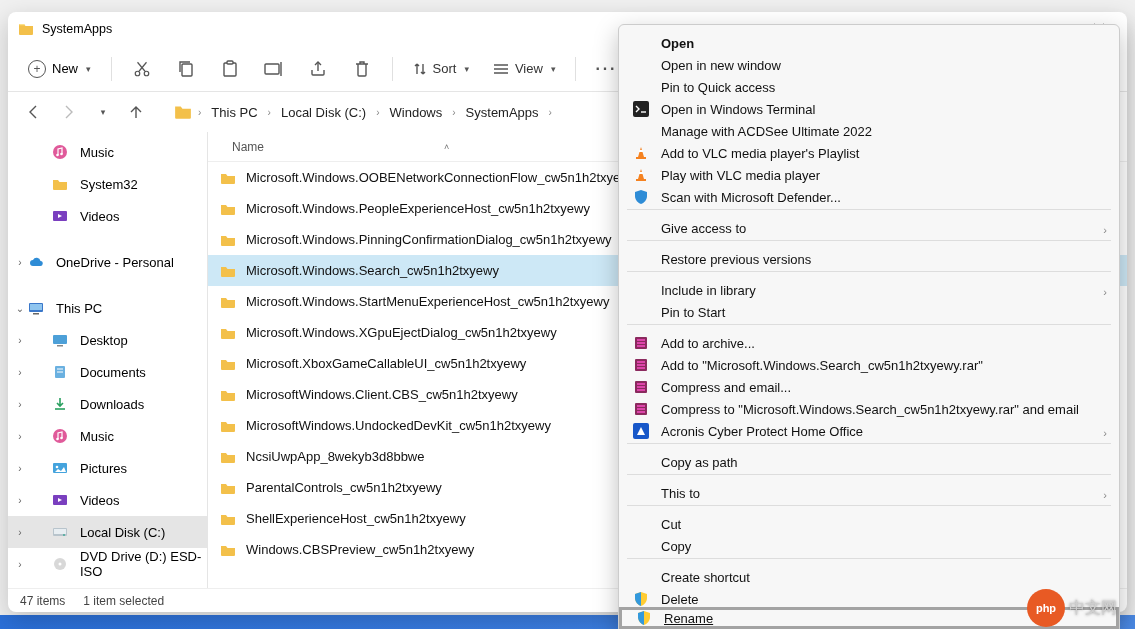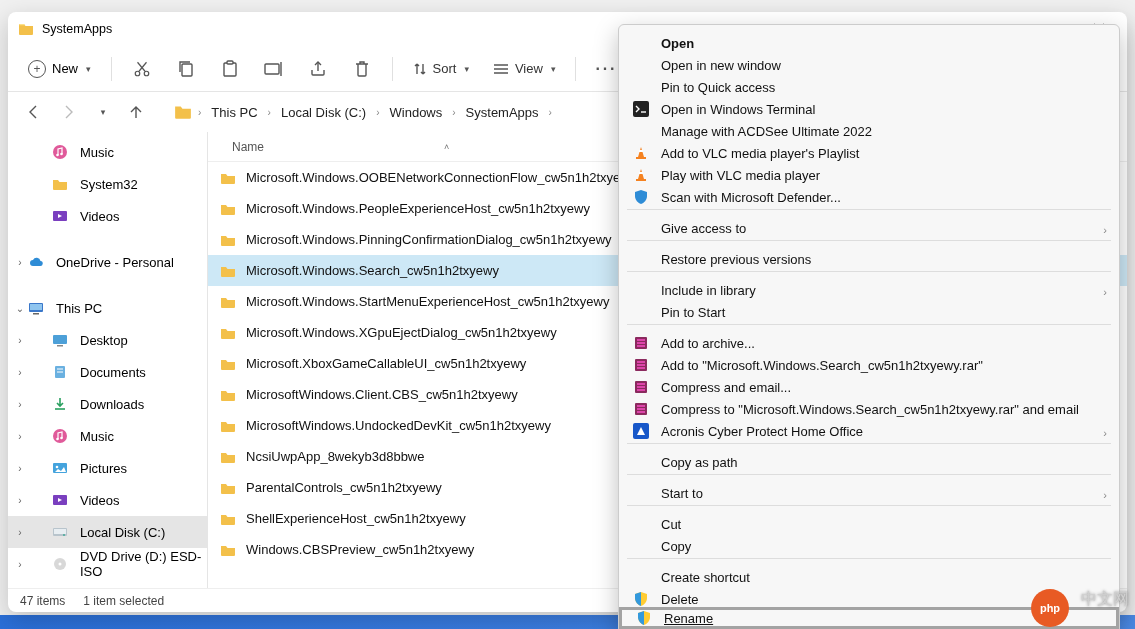--- a/index.html
+++ b/index.html
@@ -55,21 +55,21 @@
     
     .contextmenu { position:absolute; left:618px; top:24px; width:502px; background:#f7f7f7; border:1px solid #ccc; border-radius:6px; box-shadow:0 8px 24px rgba(0,0,0,0.25); padding:4px 0; font-size:13px; z-index:100; }
     .cm-item { display:flex;align-items:flex-end;height:22px;padding:0 14px 0 42px;position:relative;color:#111;gap:8px; }
     .cm-item.bold { font-weight:600; }
     .cm-item .arrow { position:absolute;right:12px;color:#888;font-size:11px; }
     .cm-item .ico { position:absolute;left:14px;width:16px;height:16px;display:flex;align-items:center;justify-content:center; }
     .cm-sep { height:1px;background:#ddd;margin:4px 8px; }
     .redbox { border:3px solid #a3a3a3;text-decoration:underline; }
 
     
-    .watermark { position:absolute; right:6px; bottom:2px; display:flex;gap:12px;z-index:200; }
+    .watermark { position:absolute; right:18px; bottom:2px; display:flex;align-items:center;gap:4px;z-index:200; }
     .wm-bubble { background:#e85a24;color:#fff;border-radius:50%;width:38px;height:38px;display:flex;align-items:center;justify-content:center;font-size:11px;font-weight:bold; }
     .wm-text { color:#d0d0d0;font-size:16px;font-weight:500;text-shadow:0 0 3px rgba(0,0,0,0.5); }
 
     svg { display:block; }
     .taskbar-bg { position:absolute;bottom:0;left:0;right:0;height:14px;background:linear-gradient(90deg,#2a6fd8,#4c8be8); }
   </style>
 </head>
 <body>
 
 <div class="taskbar-bg"></div>
@@ -588,21 +588,21 @@
       </span>
       <span>Acronis Cyber Protect Home Office</span>
       <span class="arrow">›</span>
     </div>
     <div class="cm-sep"></div>
     <div class="cm-item">
       <span>Copy as path</span>
     </div>
     <div class="cm-sep"></div>
     <div class="cm-item">
-      <span>Start to</span>
+      <span>This to</span>
       <span class="arrow">›</span>
     </div>
     <div class="cm-sep"></div>
     <div class="cm-item">
       <span>Cut</span>
     </div>
     <div class="cm-item">
       <span>Copy</span>
     </div>
     <div class="cm-sep"></div>

